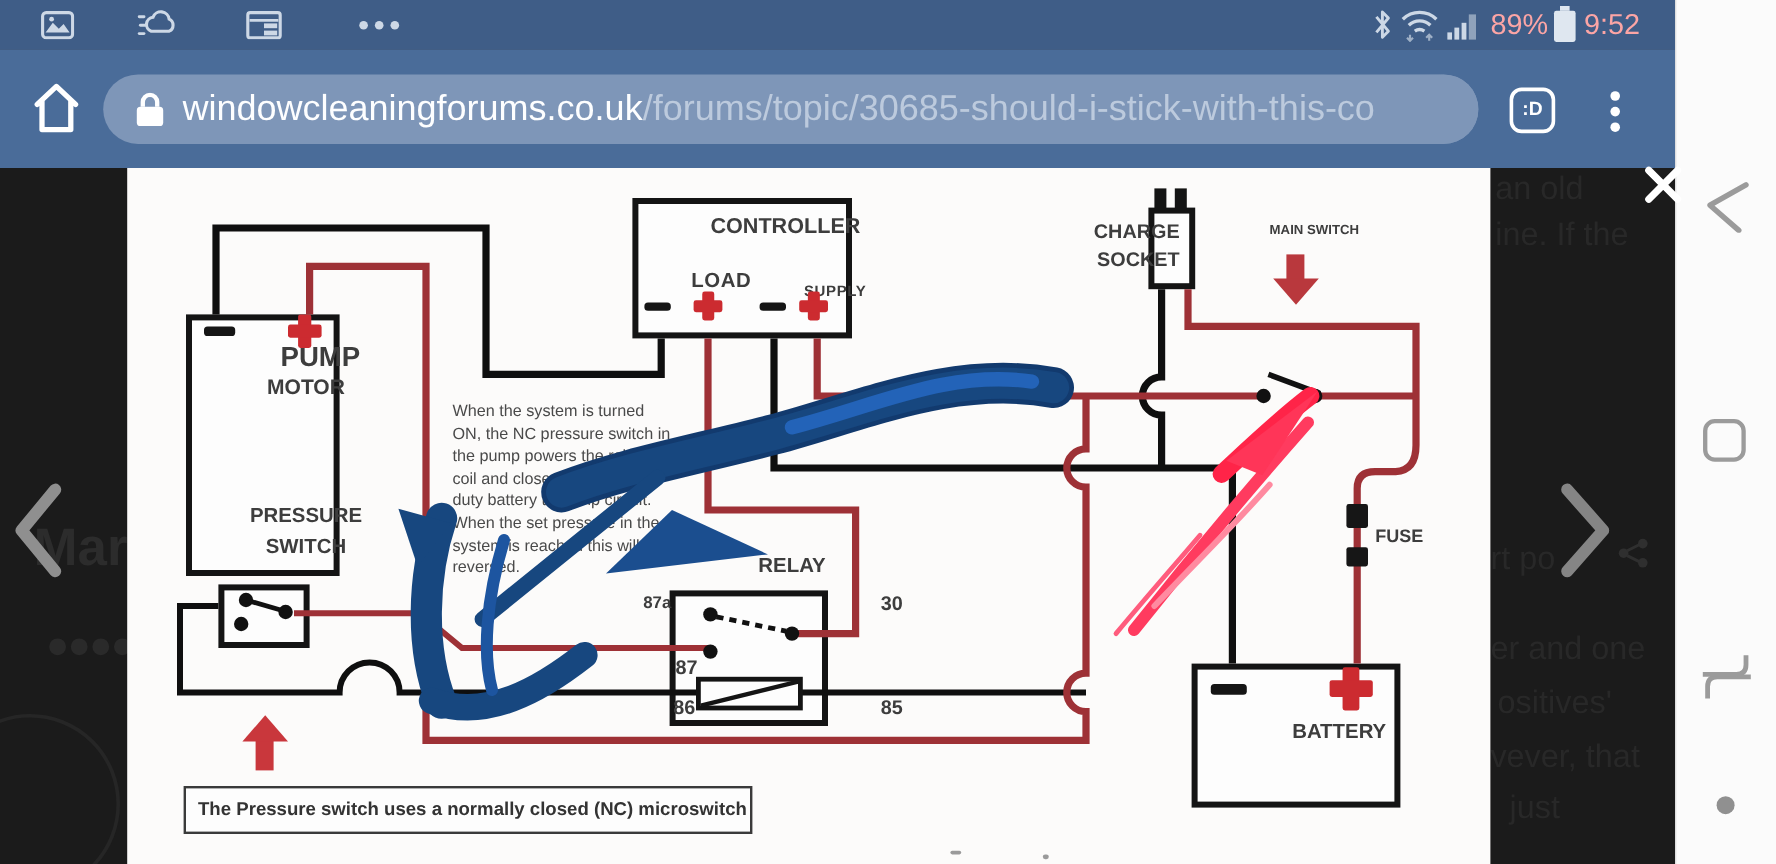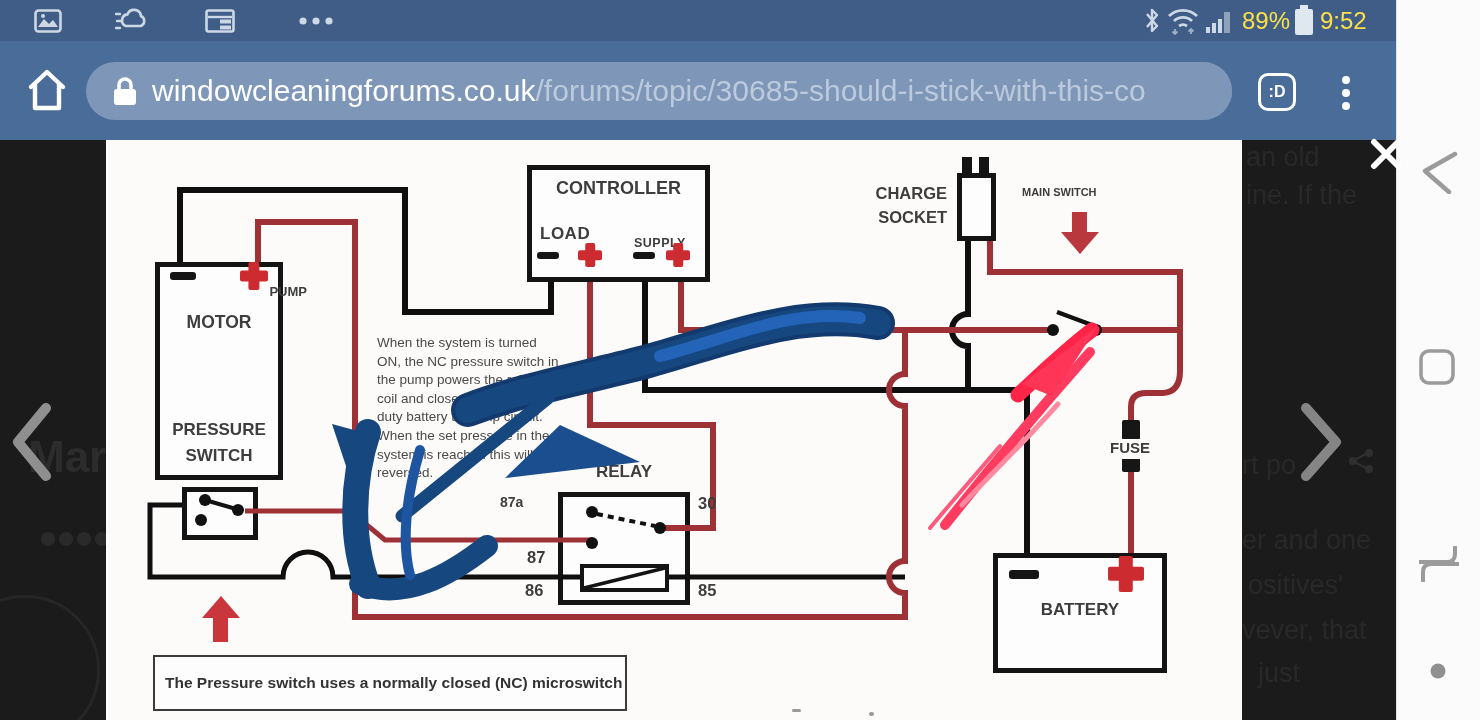--- a/index.html
+++ b/index.html
@@ -2,46 +2,46 @@
 <html style="--accent-red: #cc2b30; --wire-red: #9e3136; --arrow-blue: #17477f; --arrow-pink: #ff3558; --chrome-blue: #4a6c99;"><head>
 <meta charset="utf-8">
 <style>
   html,body{margin:0;padding:0;background:#000;}
   *{box-sizing:border-box;font-family:"Liberation Sans",sans-serif;}
   .screen{position:relative;width:1480px;height:720px;overflow:hidden;background:#1b1b1b;}
 
   
   .statusbar{position:absolute;left:0;top:0;width:1396px;height:41px;background:#3f5d87;}
   .sb-ico{position:absolute;color:#cdd8e6;}
-  .sb-right-txt{position:absolute;color:#fde047;font-size:24px;font-weight:400;}
+  .sb-right-txt{position:absolute;color:#fca5a5;font-size:24px;font-weight:400;}
 
   
   .addressbar{position:absolute;left:0;top:41px;width:1396px;height:99px;background:#4a6c99;}
   .pill{position:absolute;left:86px;top:21px;width:1146px;height:58px;border-radius:29px;background:#7e96b8;overflow:hidden;display:flex;align-items:center;}
   .urlwrap{position:absolute;left:66px;top:0;right:0;height:100%;display:flex;align-items:center;white-space:nowrap;overflow:hidden;}
   .url-domain{color:#fdfeff;font-size:30px;}
   .url-path{color:#bccadd;font-size:30px;}
   .pill-fade{position:absolute;right:0;top:0;width:80px;height:100%;background:linear-gradient(to right,rgba(126,150,184,0),#7e96b8 85%);}
   .tabbadge{position:absolute;left:1258px;top:32px;width:38px;height:38px;border:3.5px solid #fff;border-radius:10px;color:#fff;font-size:16px;font-weight:bold;display:flex;align-items:center;justify-content:center;}
   .menudots{position:absolute;left:1341px;top:35px;width:10px;height:34px;}
   .menudots i{position:absolute;left:1px;width:8px;height:8px;border-radius:50%;background:#fff;}
 
   
   .lightbox-img{position:absolute;left:106px;top:140px;width:1136px;height:580px;background:#fcfbfa;}
   .ovl{position:absolute;top:140px;height:580px;background:#1b1b1b;}
   .faint{position:absolute;color:#282828;font-size:27px;}
   .dbox{position:absolute;border:5px solid #141414;background:#fdfdfd;z-index:3;}
-  .dlabel{position:absolute;color:#3d3d3d;font-weight:600;z-index:5;}
+  .dlabel{position:absolute;color:#3d3d3d;font-weight:600;z-index:5;margin-left:36px;}
   .minus{position:absolute;background:#151515;border-radius:3px;z-index:5;}
   .plus{position:absolute;z-index:5;}
   .plus::before,.plus::after{content:"";position:absolute;background:var(--accent-red,#cc2b30);border-radius:2px;}
   .plus::before{left:50%;top:0;width:40%;height:100%;transform:translateX(-50%);}
   .plus::after{top:50%;left:0;height:40%;width:100%;transform:translateY(-50%);}
   .note{position:absolute;left:377px;top:334px;z-index:5;color:#4a4a4a;font-size:13.5px;font-weight:400;line-height:18.6px;}
-  .caption-box{position:absolute;left:153px;top:655px;width:474px;height:56px;border:2px solid #3a3a3a;background:#fdfdfd;z-index:5;display:flex;align-items:center;}
+  .caption-box{position:absolute;left:153px;top:655px;width:474px;height:40px;border:2px solid #3a3a3a;background:#fdfdfd;z-index:5;display:flex;align-items:center;}
   .caption-box span{margin-left:10px;color:#333;font-size:15.5px;font-weight:600;}
   .svglayer{position:absolute;left:0;top:0;width:1480px;height:720px;pointer-events:none;}
   .wires{z-index:4;} .arrows{z-index:6;}
   .wr{stroke:var(--wire-red,#9e3136);fill:none;}
   .wb{stroke:#0f0f0f;fill:none;}
   .chev{position:absolute;z-index:7;}
   .artifact{position:absolute;background:#9a9a9a;border-radius:2px;z-index:5;}
 
   
   .navstrip{position:absolute;left:1396px;top:0;width:84px;height:720px;background:#fbfbfb;border-left:1px solid #e3e3e3;}
@@ -190,21 +190,21 @@
     <circle cx="205" cy="500" r="6" fill="#111"></circle>
       <circle cx="201" cy="520" r="6" fill="#111"></circle>
       <circle cx="238" cy="510" r="6" fill="#111"></circle>
     <line x1="205" y1="500" x2="236" y2="509" stroke="#111" stroke-width="4"></line>
 
     <circle cx="1053" cy="330" r="6" fill="#111"></circle>
       <circle cx="1096" cy="330" r="6" fill="#111"></circle>
     <line x1="1100" y1="328" x2="1057" y2="312" stroke="#111" stroke-width="4.5"></line>
   </svg>
 
-  <div class="dlabel" style="left:155px;top:284px;width:152px;text-align:right;font-size:13px">PUMP</div>
+  <div class="dlabel" style="left:155px;top:284px;width:152px;text-align:center;font-size:23px">PUMP</div>
   <div class="dlabel" style="left:155px;top:312px;width:128px;text-align:center;font-size:17.5px">MOTOR</div>
   <div class="dlabel" style="left:155px;top:420px;width:128px;text-align:center;font-size:17px">PRESSURE</div>
   <div class="dlabel" style="left:155px;top:446px;width:128px;text-align:center;font-size:17px">SWITCH</div>
   <div class="minus" style="left:170px;top:272px;width:26px;height:8px"></div>
   <div class="plus" style="left:240px;top:262px;width:28px;height:28px"></div>
 
   <div class="dlabel" style="left:527px;top:178px;width:183px;text-align:center;font-size:18px">CONTROLLER</div>
   <div class="dlabel" style="left:540px;top:224px;font-size:17px;letter-spacing:.5px">LOAD</div>
   <div class="dlabel" style="left:634px;top:236px;font-size:12.5px;letter-spacing:.5px">SUPPLY</div>
   <div class="minus" style="left:537px;top:252px;width:22px;height:7px"></div>

